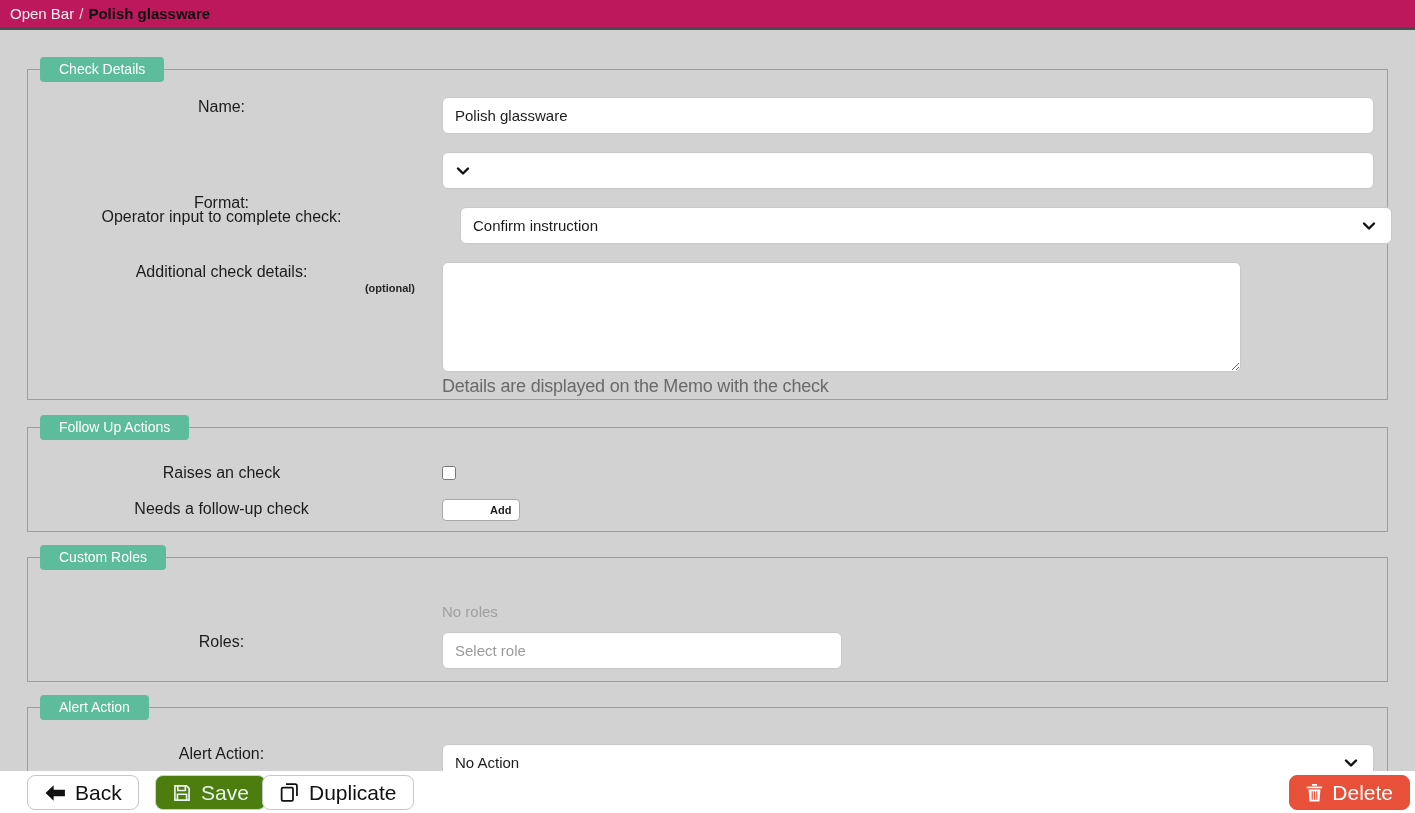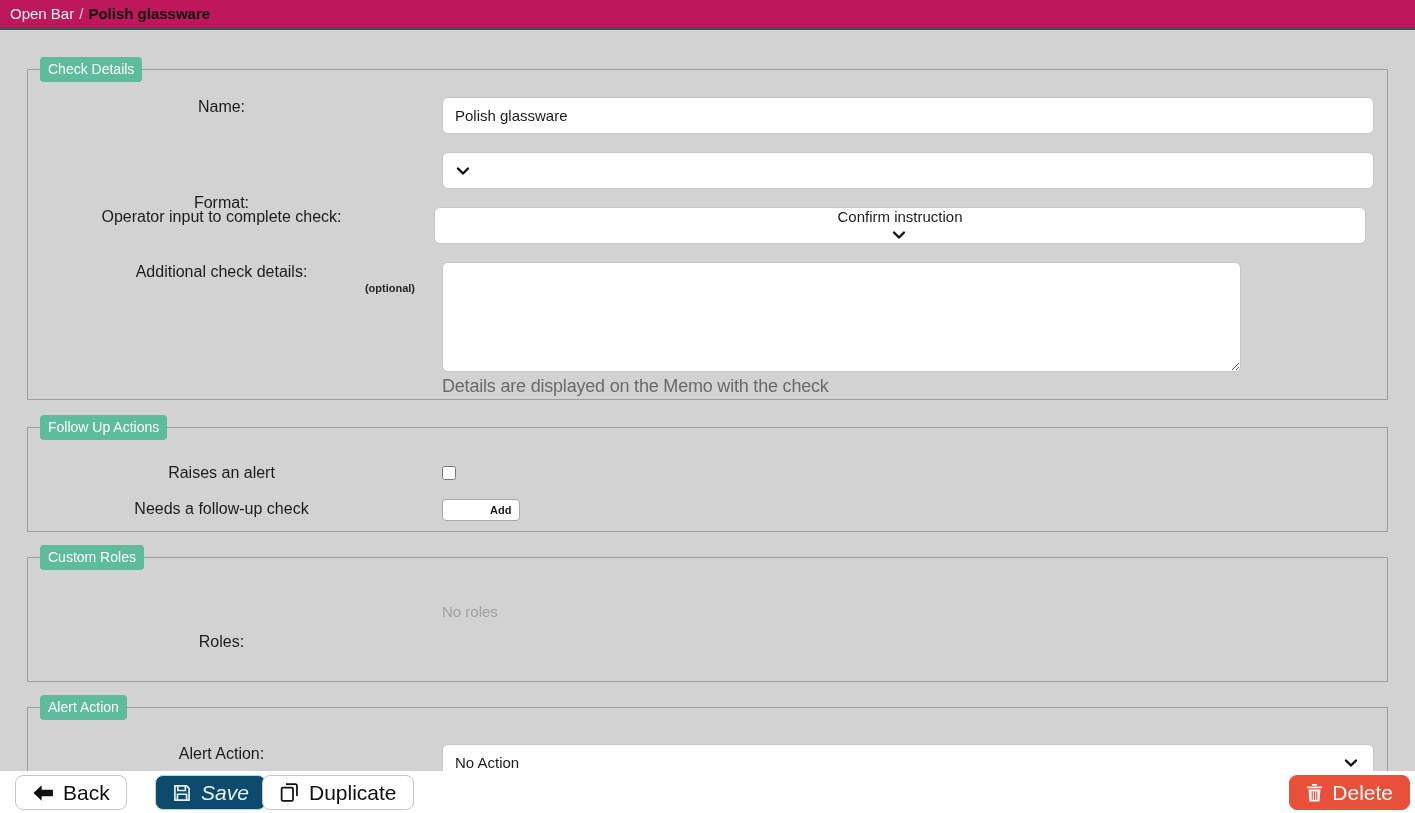--- a/index.html
+++ b/index.html
@@ -12,21 +12,21 @@
   .topbar { position:absolute; top:0; left:0; width:100%; height:30px; background:#be185d;
             border-bottom:3px solid #454d54; display:flex; align-items:center; padding-left:10px;
             font-size:15px; }
   .crumb-parent { color:#f1f1f1; }
   .crumb-sep { color:#d7d7d7; margin:0 5px; }
   .crumb-current { color:#0c0c0c; font-weight:bold; }
 
   
   .panel { position:absolute; left:27px; width:1361px; border:1px solid #9d9d9d; }
   .panel-legend { position:absolute; top:-13px; left:12px; background:#5cbc9c; color:#ffffff;
-                  font-size:14px; padding:4px 8px; border-radius:4px; line-height:17px; }
+                  font-size:14px; padding:4px 19px; border-radius:4px; line-height:17px; }
 
   .flabel { position:absolute; left:0; width:387px; text-align:center; font-size:16px; color:#1c1c1c; }
   .fnote  { position:absolute; left:0; width:387px; text-align:right; font-size:11px; font-weight:bold; color:#262626; }
 
   .tinput, .tselect, .tarea {
     background:#ffffff; border:1px solid #c8c8c8; border-radius:6px; font-size:15px; color:#1c1c1c;
     font-family:"Liberation Sans", sans-serif;
   }
   .tinput { position:absolute; height:37px; padding:0 12px; }
   .tinput::placeholder { color:#9a9a9a; }
@@ -43,22 +43,22 @@
   .mini-btn { position:absolute; background:#ffffff; border:1px solid #a8a8a8; border-radius:4px;
               font-size:11px; font-weight:bold; color:#1c1c1c; padding:4px 8px; line-height:12px;
               font-family:"Liberation Sans", sans-serif; }
 
   
   .footer { position:absolute; left:0; top:771px; width:1415px; height:42px; background:#ffffff; z-index:5; }
   .btn { position:absolute; top:4px; height:35px; display:inline-flex; align-items:center; gap:9px;
          border-radius:8px; font-size:21px; padding:0 16px; font-family:"Liberation Sans", sans-serif;
          border:1px solid #c6c6c6; background:#ffffff; color:#111111; }
   .btn svg { display:block; }
-  .btn-back { left:15px; }
-  .btn-save { left:155px; background:#0c4a6e; border-color:#b6decd; color:#e9f4ee;font-style:italic; }
+  .btn-back { left:27px; }
+  .btn-save { left:155px; background:#4d7c0f; border-color:#b6decd; color:#e9f4ee; }
   .btn-duplicate { left:262px; }
   .btn-delete { right:5px; background:#e8503a; border-color:#e8503a; color:#ffffff; }
 </style>
 </head>
 <body>
 
 <div class="page">
 
   <div class="topbar">
     <span class="crumb-parent">Open Bar</span>
@@ -73,49 +73,50 @@
     <input class="tinput" style="left: 414px; top: 27px; width: 932px;" type="text" value="Polish glassware">
 
     <label class="flabel" style="top:83px;margin-top:41px;">Format:</label>
     <div class="tselect" style="left:414px; top:82px; width:932px;">
       <svg width="16" height="16" viewBox="0 0 16 16">
           <path d="M3 5.5l5 5 5-5" stroke="#111" stroke-width="2.4" fill="none" stroke-linecap="round" stroke-linejoin="round"></path>
         </svg>
     </div>
 
     <label class="flabel" style="top:138px;">Operator input to complete check:</label>
-    <div class="tselect" style="left:406px; top:137px; width:932px;flex-direction:column;">
+    <div class="tselect" style="left:432px; top:137px; width:932px;">
       <span class="sel-text">Confirm instruction</span>
       <svg width="16" height="16" viewBox="0 0 16 16">
           <path d="M3 5.5l5 5 5-5" stroke="#111" stroke-width="2.4" fill="none" stroke-linecap="round" stroke-linejoin="round"></path>
         </svg>
     </div>
 
     <label class="flabel" style="top:193px;">Additional check details:</label>
     <span class="fnote" style="top:212px;">(optional)</span>
     <textarea class="tarea" style="left: 414px; top: 192px; width: 799px; height: 110px;"></textarea>
     <span class="hint" style="left:414px; top:306px;">Details are displayed on the Memo with the check</span>
   </div>
 
   <div class="panel" style="top:427px; height:105px;">
     <span class="panel-legend">Follow Up Actions</span>
 
-    <label class="flabel" style="top:36px;">Raises an alert</label>
+    <label class="flabel" style="top:36px;">Raises an check</label>
     <input class="checkbox" style="left: 414px; top: 38px;" type="checkbox">
 
     <label class="flabel" style="top:72px;">Needs a follow-up check</label>
     <button class="mini-btn" style="left:414px; top:71px;padding-left:47px;">Add</button>
   </div>
 
   <div class="panel" style="top:557px; height:125px;">
     <span class="panel-legend">Custom Roles</span>
 
     <span class="muted" style="left:414px; top:45px;">No roles</span>
 
     <label class="flabel" style="top:75px;">Roles:</label>
+    <input class="tinput" style="left: 414px; top: 74px; width: 400px;" type="text" placeholder="Select role">
   </div>
 
   <div class="panel" style="top:707px; height:106px;">
     <span class="panel-legend">Alert Action</span>
 
     <label class="flabel" style="top:37px;">Alert Action:</label>
     <div class="tselect" style="left:414px; top:36px; width:932px;">
       <span class="sel-text">No Action</span>
       <svg width="16" height="16" viewBox="0 0 16 16">
           <path d="M3 5.5l5 5 5-5" stroke="#111" stroke-width="2.4" fill="none" stroke-linecap="round" stroke-linejoin="round"></path>

